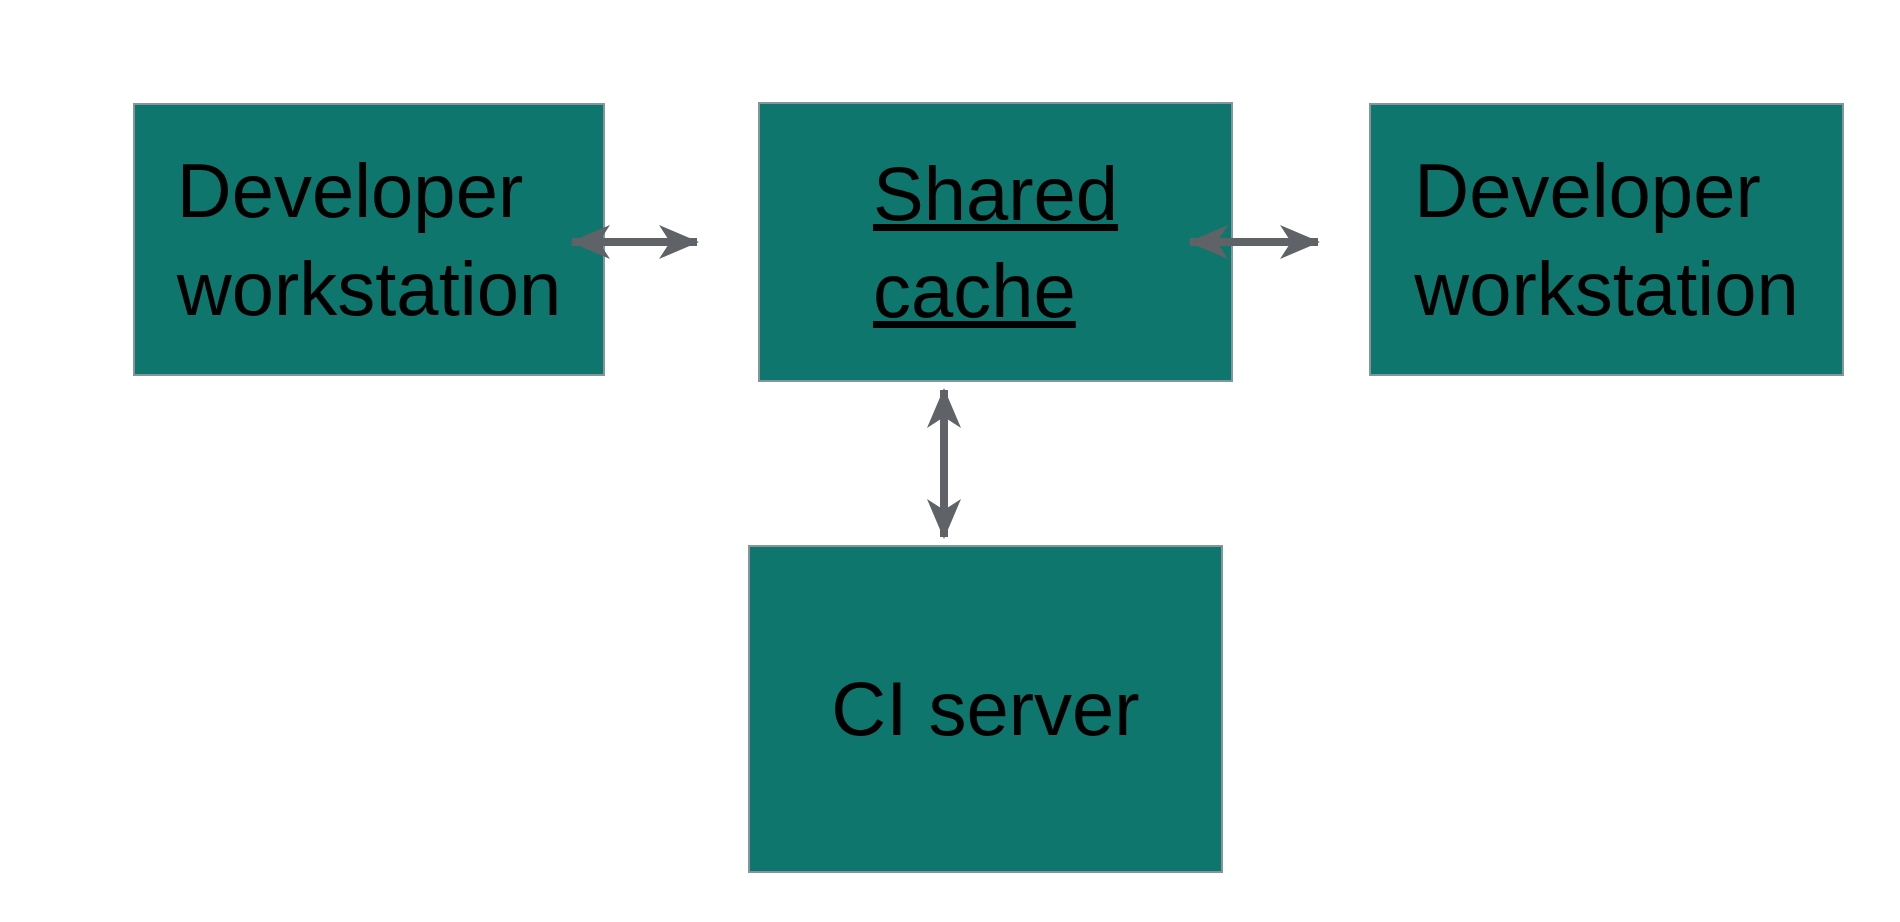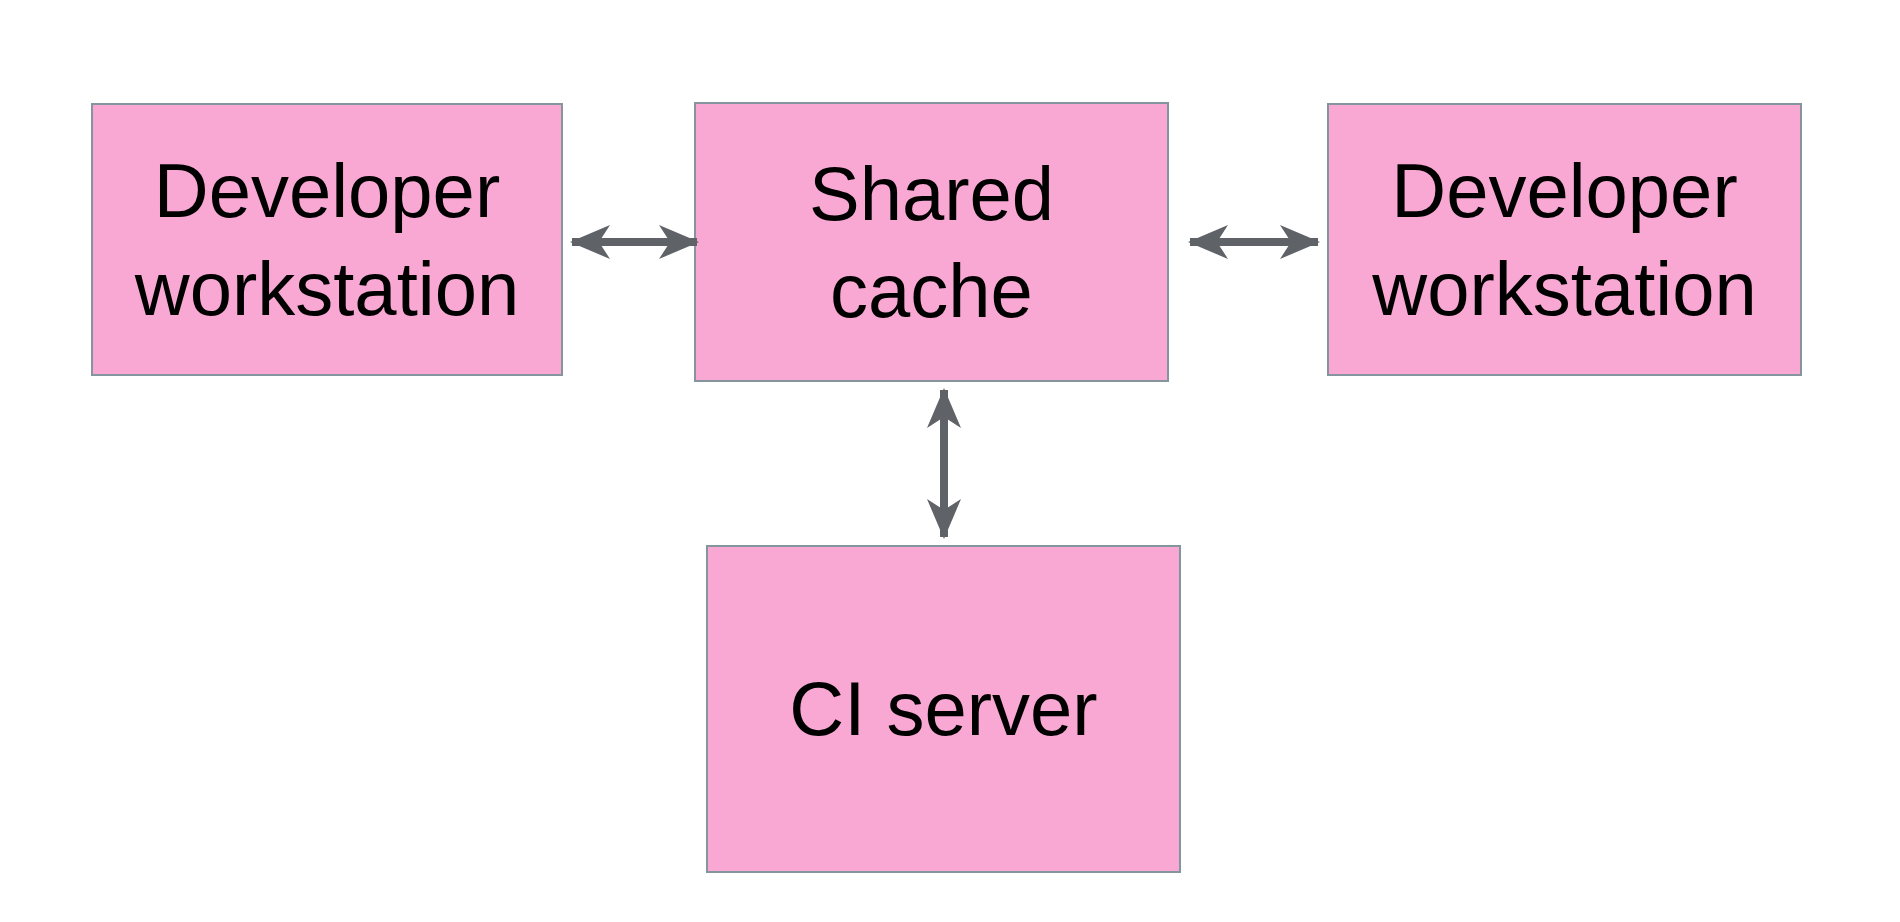--- a/index.html
+++ b/index.html
@@ -11,36 +11,36 @@
     position: relative;
     width: 1900px;
     height: 922px;
     background: #ffffff;
     font-family: "Liberation Sans", sans-serif;
     overflow: hidden;
   }
   .node {
     position: absolute;
     box-sizing: border-box;
-    background: #f9a8d4;
+    background: #0f766e;
     border: 2px solid #84959e;
     display: flex;
     align-items: center;
     justify-content: center;
-    text-align: center;
+    margin-left: 42px;
   }
   .node-label {
     white-space: pre-line;
     color: #000000;
     font-size: 76px;
     line-height: 1.28;
     letter-spacing: 0px;
   }
   #node-dev-left   { left: 91px;   top: 103px; width: 472px; height: 273px; }
-  #node-cache      { left: 694px;  top: 102px; width: 475px; height: 280px; }
+  #node-cache      { left: 716px;  top: 102px; width: 475px; height: 280px; text-decoration: underline; }
   #node-dev-right  { left: 1327px; top: 103px; width: 475px; height: 273px; }
   #node-ci         { left: 706px;  top: 545px; width: 475px; height: 328px; }
   #edges {
     position: absolute;
     left: 0;
     top: 0;
     width: 1900px;
     height: 922px;
     pointer-events: none;
   }

